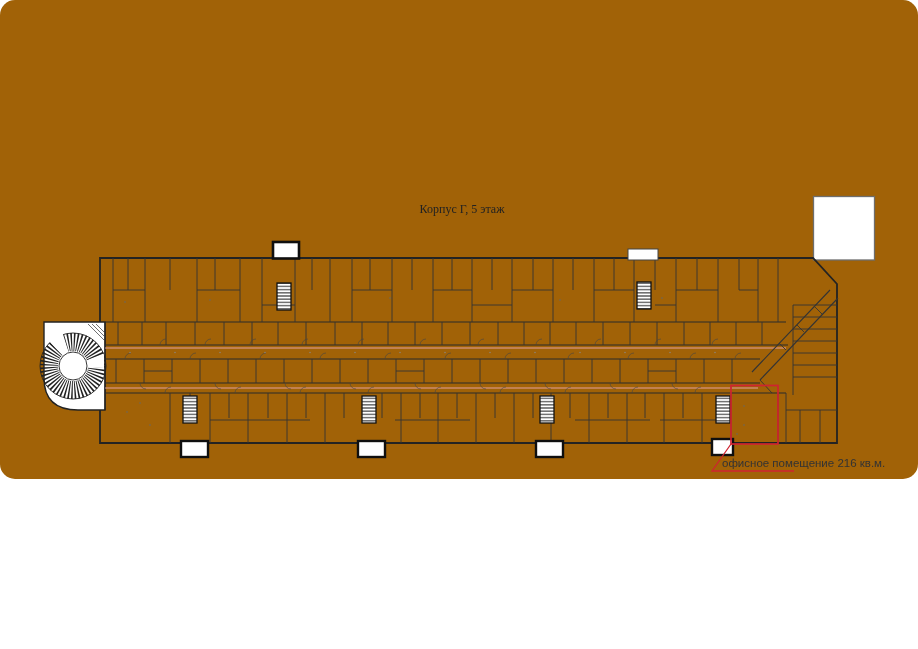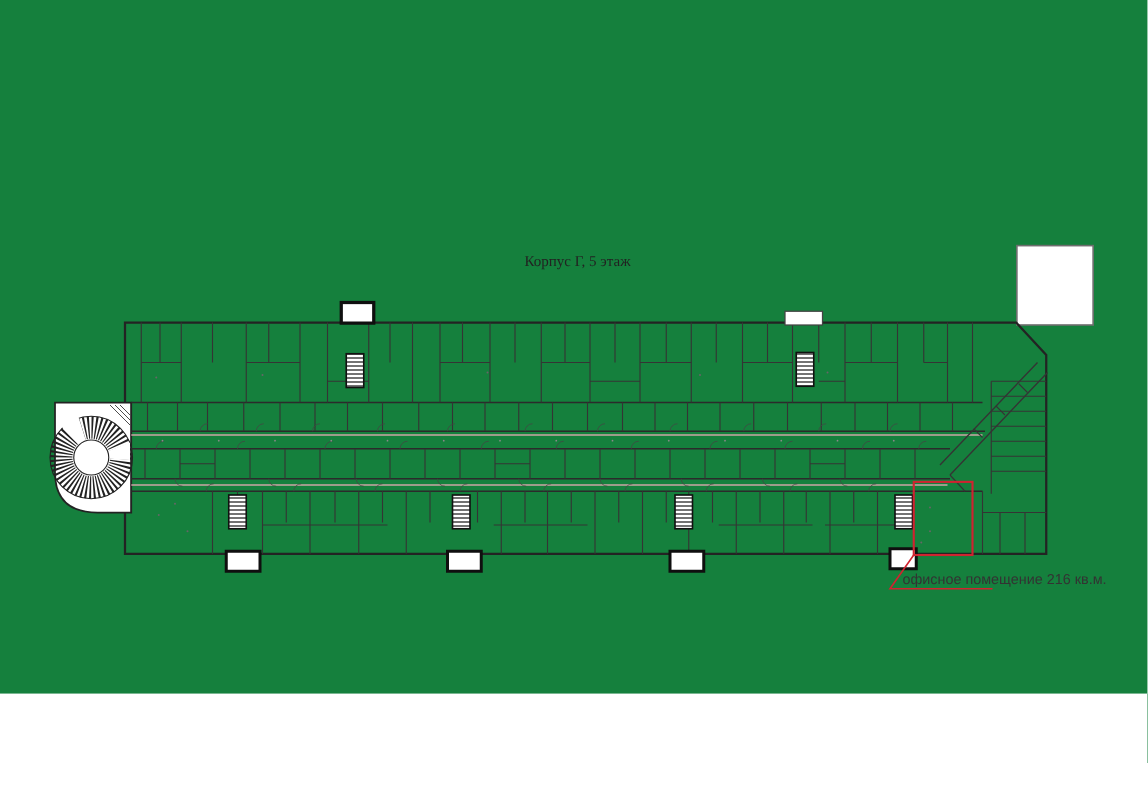--- a/index.html
+++ b/index.html
@@ -1,16 +1,16 @@
 <!DOCTYPE html>
 <html><head>
 <meta charset="utf-8">
 <style>
   html,body{margin:0;padding:0;background:#ffffff;}
-  .page{position:relative;width:918px;height:555px;background:#15803d;overflow:hidden;}
+  .page{position:relative;width:918px;height:479px;background:#a16207;overflow:hidden;border-radius:15px;}
   svg{position:absolute;inset:0;}
   .serif{font-family:"Liberation Serif",serif;}
   .sans{font-family:"Liberation Sans",sans-serif;}
 </style>
 </head>
 <body>
 
 <div class="page">
 <svg viewBox="0 0 918 649" width="918" height="649">
   <defs>

